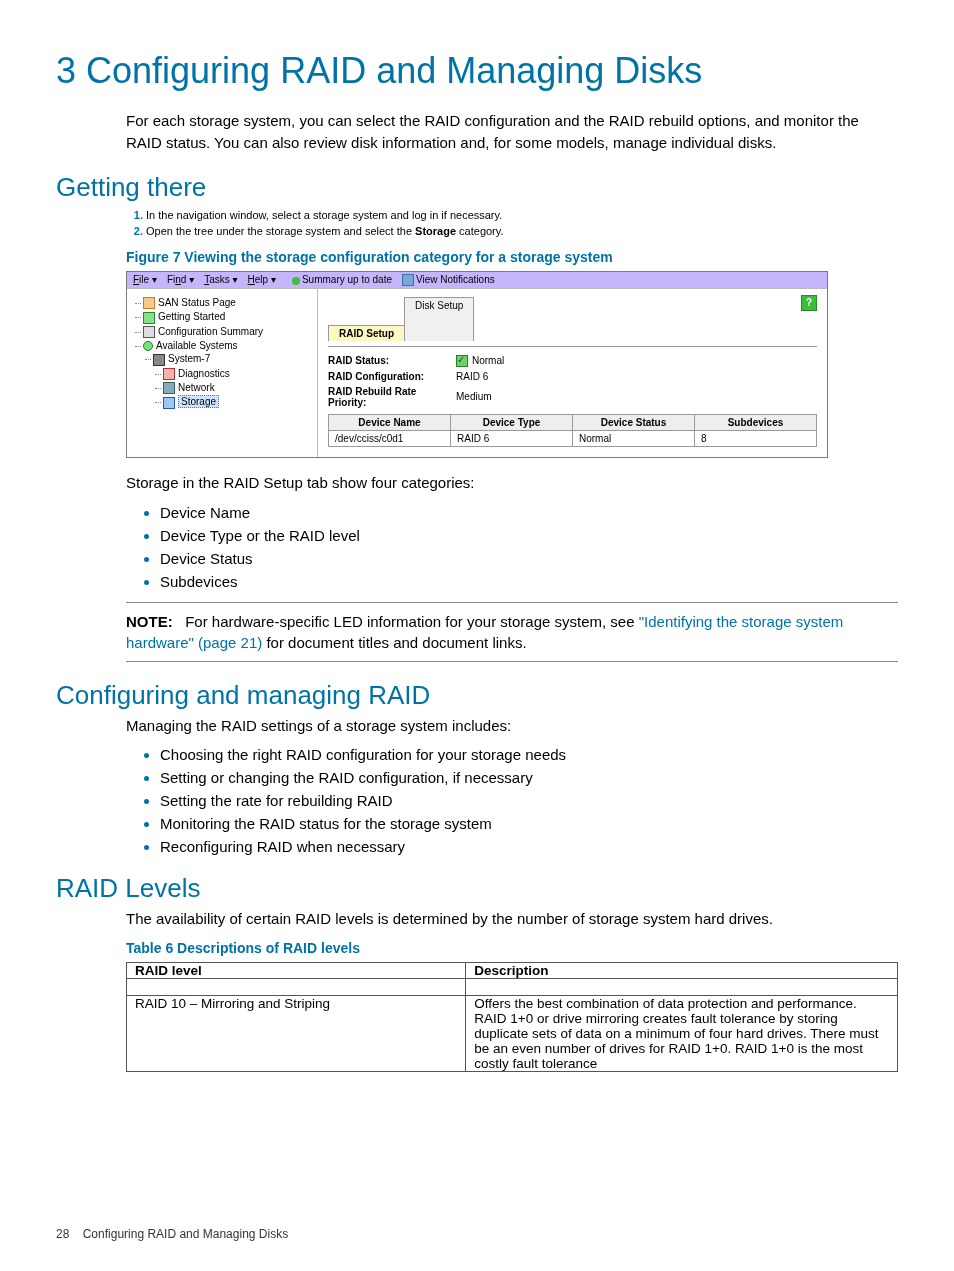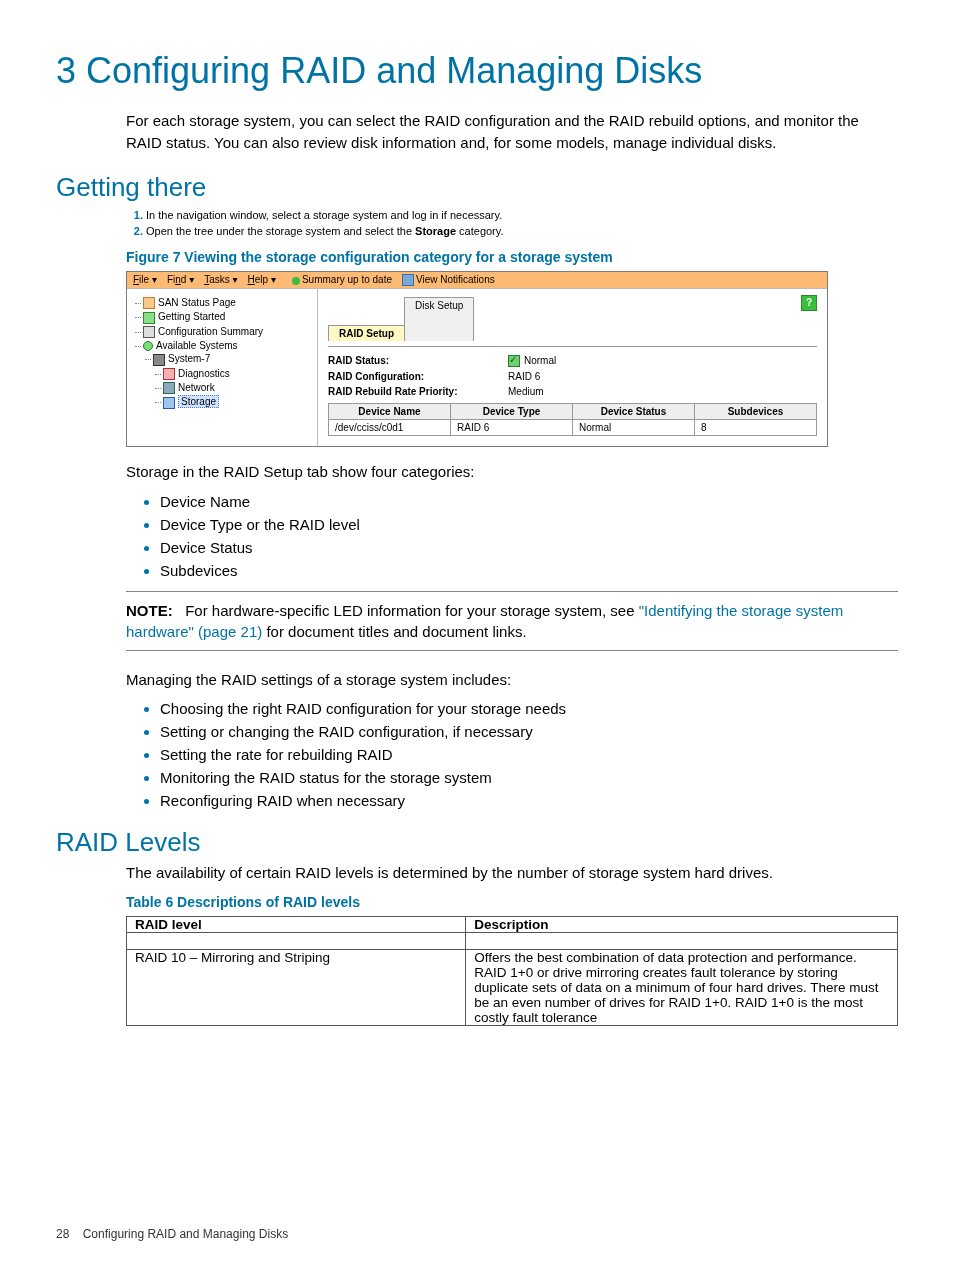--- a/index.html
+++ b/index.html
@@ -15,21 +15,21 @@
   ul.bullets li{margin-bottom:6px;}
   ul.bullets li::marker{color:#0073a6;}
   .fig-caption{font-size:14px;font-weight:bold;color:#0073a6;margin:10px 0 6px 0;}
   .note-box{border-top:1px solid #888;border-bottom:1px solid #888;padding:8px 0;margin:12px 0 18px 0;font-size:15px;line-height:1.4;}
   .note-box .note-label{font-weight:bold;}
   .link{color:#0073a6;}
   b.strong{font-weight:bold;}
   .footer{position:absolute;bottom:30px;left:56px;font-size:12px;color:#333;}
   
   .screenshot{border:1px solid #7a7a7a;background:#fff;font-family:Tahoma,Arial,sans-serif;font-size:10px;color:#000;margin:0 0 14px 0;width:700px;}
-  .ss-menubar{display:flex;align-items:center;gap:10px;padding:2px 6px;border-bottom:1px solid #bbb;background:#fdba74;}
+  .ss-menubar{display:flex;align-items:center;gap:10px;padding:2px 6px;border-bottom:1px solid #bbb;background:#c4b5fd;}
   .ss-menubar span{}
   .ss-menubar .u{text-decoration:underline;text-decoration-skip-ink:none;}
   .ss-dot{display:inline-block;width:8px;height:8px;border-radius:50%;background:#3bbf3b;margin-right:2px;vertical-align:middle;}
   .ss-notif-ico{display:inline-block;width:10px;height:10px;background:#7aa8d8;border:1px solid #3a6ea8;margin-right:2px;vertical-align:middle;}
   .ss-body{display:flex;}
   .ss-tree{width:180px;border-right:1px solid #bbb;padding:6px 4px 14px 6px;background:#fff;}
   .ss-tree ul{list-style:none;margin:0;padding-left:10px;}
   .ss-tree li{white-space:nowrap;margin:2px 0;position:relative;}
   .ss-tree li::before{content:"";position:absolute;left:-8px;top:6px;width:6px;border-top:1px dotted #888;}
   .ico{display:inline-block;width:10px;height:10px;margin-right:3px;vertical-align:middle;}
@@ -41,21 +41,21 @@
   .ico-diag{border:1px solid #a33;background:#f7b0b0;}
   .ico-net{border:1px solid #365;background:#8ab;}
   .ico-store{border:1px solid #2a5aa8;background:#9fc5f0;}
   .sel{background:#cfe3ff;border:1px dotted #4a7ad0;padding:0 2px;}
   .ss-main{flex:1;padding:8px 10px 10px 10px;}
   .ss-tabs{display:flex;margin-bottom:6px;}
   .ss-tab{border:1px solid #999;border-bottom:none;padding:2px 10px;background:#f0f0f0;margin-right:-1px;font-size:10px;}
   .ss-tab.active{background:#fef9c3;font-weight:bold;margin-top:28px;}
   .ss-tabline{border-top:1px solid #999;margin-top:-1px;margin-bottom:8px;}
   .ss-kv{display:flex;align-items:center;margin-bottom:4px;}
-  .ss-kv .k{font-weight:bold;width:180px;}
+  .ss-kv .k{font-weight:bold;width:128px;}
   .ss-chk{display:inline-block;width:10px;height:10px;border:1px solid #2a7a2a;background:#6fd06f;margin-right:4px;position:relative;}
   .ss-chk::after{content:"✓";position:absolute;top:-2px;left:0;font-size:10px;color:#0a5a0a;}
   .ss-help{float:right;width:14px;height:14px;background:#3bbf3b;color:#fff;text-align:center;line-height:14px;font-weight:bold;border:1px solid #2a8a2a;margin-top:-2px;}
   .ss-table{width:100%;border-collapse:collapse;margin-top:6px;table-layout:fixed;}
   .ss-table th,.ss-table td{border:1px solid #999;padding:2px 6px;text-align:left;font-size:10px;}
   .ss-table th{background:#eee;font-weight:bold;text-align:center;}
   
   table.raid{width:100%;border-collapse:collapse;font-size:13.5px;margin-top:4px;}
   table.raid th,table.raid td{border:1px solid #555;padding:0 8px;vertical-align:top;text-align:left;}
   table.raid th{font-weight:bold;}
@@ -155,20 +155,21 @@
       <li>Device Type or the RAID level</li>
       <li>Device Status</li>
       <li>Subdevices</li>
     </ul>
 
     <div class="note-box">
       <span class="note-label">NOTE:</span>&nbsp;&nbsp;&nbsp;<span>For hardware-specific LED information for your storage system, see </span><span class="link">"Identifying the storage system hardware" (page 21)</span><span> for document titles and document links.</span>
     </div>
   </div>
 
+  <h2>Configuring and managing RAID</h2>
   <div class="body-indent">
     <p>Managing the RAID settings of a storage system includes:</p>
     <ul class="bullets">
       <li>Choosing the right RAID configuration for your storage needs</li>
       <li>Setting or changing the RAID configuration, if necessary</li>
       <li>Setting the rate for rebuilding RAID</li>
       <li>Monitoring the RAID status for the storage system</li>
       <li>Reconfiguring RAID when necessary</li>
     </ul>
   </div>

